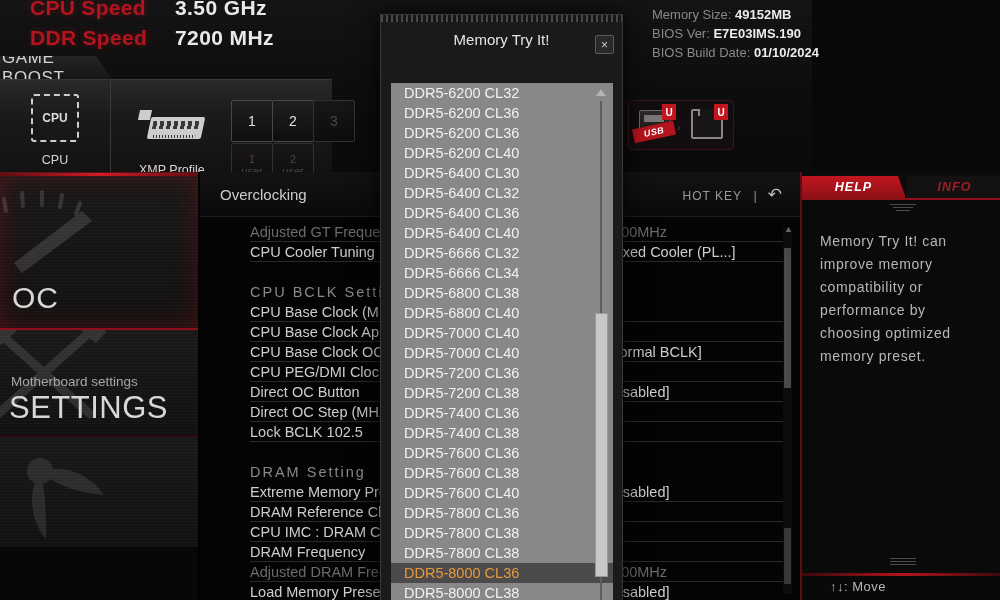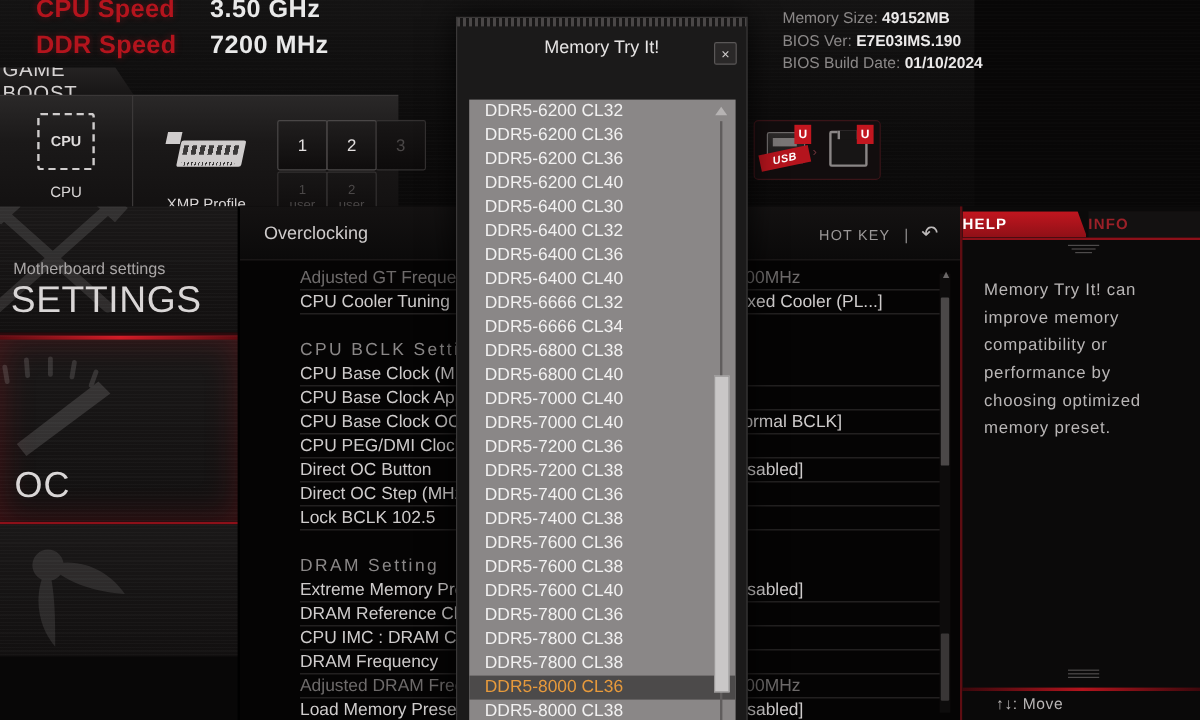--- a/index.html
+++ b/index.html
@@ -116,22 +116,22 @@
   .rule2{position:absolute;left:405px;width:185px;height:1px;background:#2b2929;bottom:0;}
 
   .mainscroll{position:absolute;right:8px;top:56px;width:9px;height:366px;background:#0d0c0c;}
   .mainscroll .thumb{position:absolute;left:1px;width:7px;background:#4b4848;border-radius:1px;}
   .mainscroll .arrow-up{position:absolute;left:1px;top:-4px;color:#6a6767;font-size:9px;}
 
   
   .helppanel{position:absolute;left:800px;top:172px;width:200px;height:428px;background:#0b0a0a;
      border-left:2px solid #5e0d12;}
   .help-tabs{position:absolute;left:0;top:4px;width:200px;height:22px;display:flex;}
-  .tab{height:22px;display:flex;align-items:center;
-     font-size:12.5px;font-weight:bold;letter-spacing:1px;}
+  .tab{height:22px;display:flex;align-items:center;justify-content:center;
+     font-size:12.5px;font-weight:bold;letter-spacing:1px;font-style:italic;}
   .tab.active{width:104px;background:linear-gradient(180deg,#c2161f,#8f1017);color:#fff;
      clip-path:polygon(0 0,96px 0,104px 100%,0 100%);}
   .tab.idle{width:96px;margin-left:2px;color:#9b2028;background:#131111;}
   .help-topline{position:absolute;left:0;top:26px;width:200px;height:2px;background:#8d1019;}
   .grip{position:absolute;left:88px;top:32px;width:26px;height:8px;}
   .grip i{display:block;height:1px;background:#4e4b4b;margin-bottom:2px;}
   .grip i:nth-child(2){margin-left:3px;width:20px;}
   .grip i:nth-child(3){margin-left:6px;width:14px;}
   .help-body{position:absolute;left:18px;top:58px;width:168px;color:#b9b6b6;
      font-size:14px;line-height:23px;letter-spacing:.6px;}
@@ -244,47 +244,47 @@
       <div class="usb-tag">USB</div>
       <div class="u-badge" style="left:33px;top:3px;">U</div>
       <div class="chev">›</div>
       <div class="lan-ico"></div>
       <div class="u-badge" style="left:85px;top:3px;">U</div>
     </div>
   </div>
 
   <div class="sidebar">
 
-    <div class="side-card settings">
-      <div class="stripes"></div>
-      <svg class="tools-wm" viewBox="0 0 120 105">
-        <g stroke="#cfcccc" stroke-width="9" fill="none" stroke-linecap="round">
-          <line x1="8" y1="14" x2="100" y2="96"></line>
-          <line x1="100" y1="14" x2="8" y2="96"></line>
-        </g>
-        <rect x="2" y="4" width="22" height="18" fill="#cfcccc" transform="rotate(-42 13 13)"></rect>
-        <rect x="92" y="4" width="22" height="16" fill="#cfcccc" transform="rotate(42 103 12)"></rect>
-      </svg>
-      <div class="side-sub">Motherboard settings</div>
-      <div class="side-title">SETTINGS</div>
-    </div>
-
     <div class="side-card oc">
       <div class="stripes"></div>
       <svg class="gauge-wm" viewBox="0 0 130 105">
         <g stroke="#cfcccc" stroke-width="4" fill="none" stroke-linecap="round">
           <line x1="8" y1="18" x2="10" y2="30"></line>
           <line x1="26" y1="12" x2="27" y2="25"></line>
           <line x1="46" y1="11" x2="46" y2="24"></line>
           <line x1="66" y1="14" x2="64" y2="26"></line>
           <line x1="84" y1="22" x2="80" y2="33"></line>
         </g>
         <polygon points="86,30 96,40 26,92 18,82" fill="#cfcccc"></polygon>
       </svg>
       <div class="oc-title">OC</div>
+    </div>
+
+    <div class="side-card settings">
+      <div class="stripes"></div>
+      <svg class="tools-wm" viewBox="0 0 120 105">
+        <g stroke="#cfcccc" stroke-width="9" fill="none" stroke-linecap="round">
+          <line x1="8" y1="14" x2="100" y2="96"></line>
+          <line x1="100" y1="14" x2="8" y2="96"></line>
+        </g>
+        <rect x="2" y="4" width="22" height="18" fill="#cfcccc" transform="rotate(-42 13 13)"></rect>
+        <rect x="92" y="4" width="22" height="16" fill="#cfcccc" transform="rotate(42 103 12)"></rect>
+      </svg>
+      <div class="side-sub">Motherboard settings</div>
+      <div class="side-title">SETTINGS</div>
     </div>
 
     <div class="side-card blank">
       <div class="stripes"></div>
       <svg class="fan-wm" viewBox="0 0 110 100">
         <circle cx="34" cy="28" r="13" fill="#cfcccc"></circle>
         <path d="M34 28 C 62 20, 86 34, 98 52 C 74 50, 52 44, 34 28 Z" fill="#cfcccc"></path>
         <path d="M34 28 C 20 52, 26 80, 40 96 C 40 72, 40 48, 34 28 Z" fill="#cfcccc"></path>
       </svg>
     </div>

